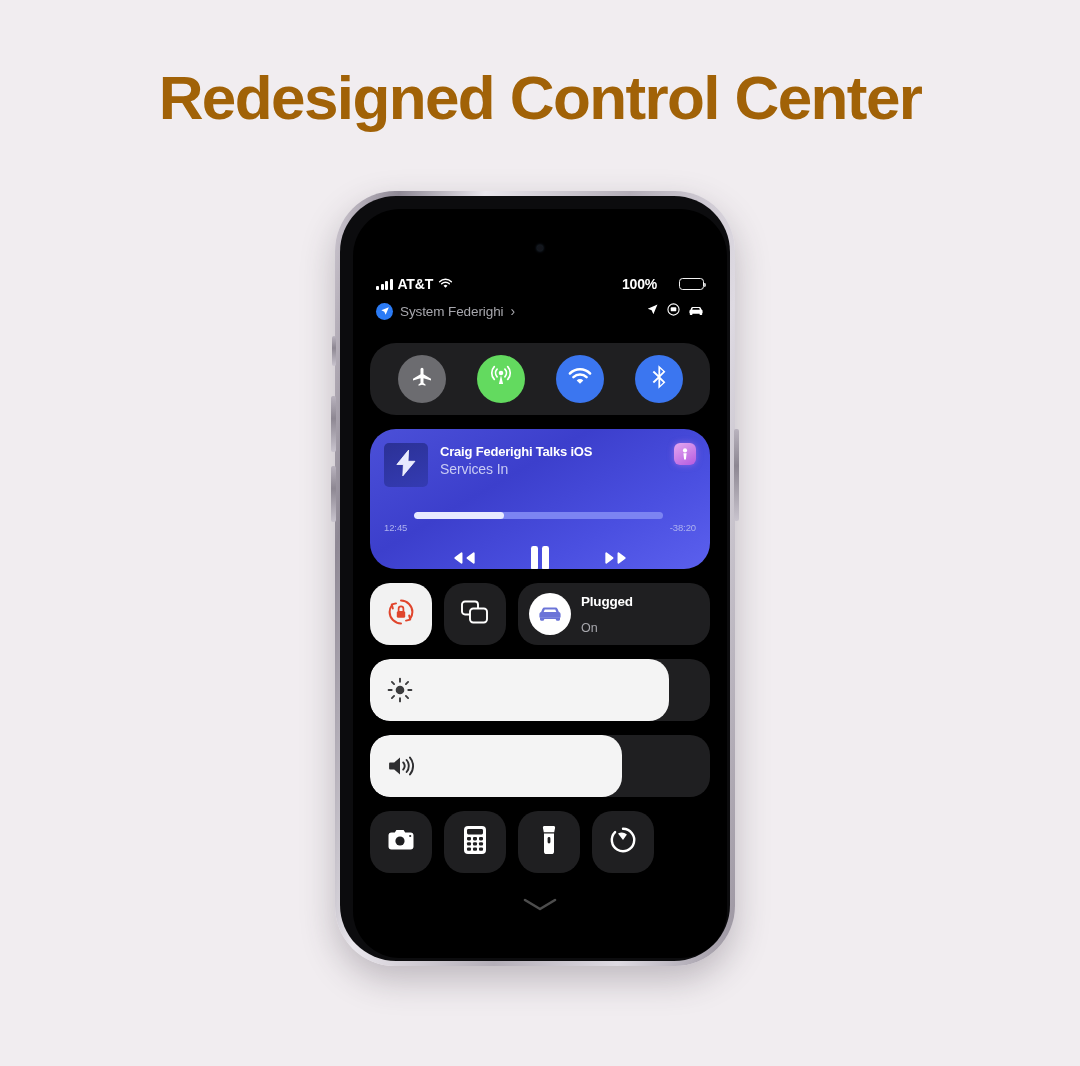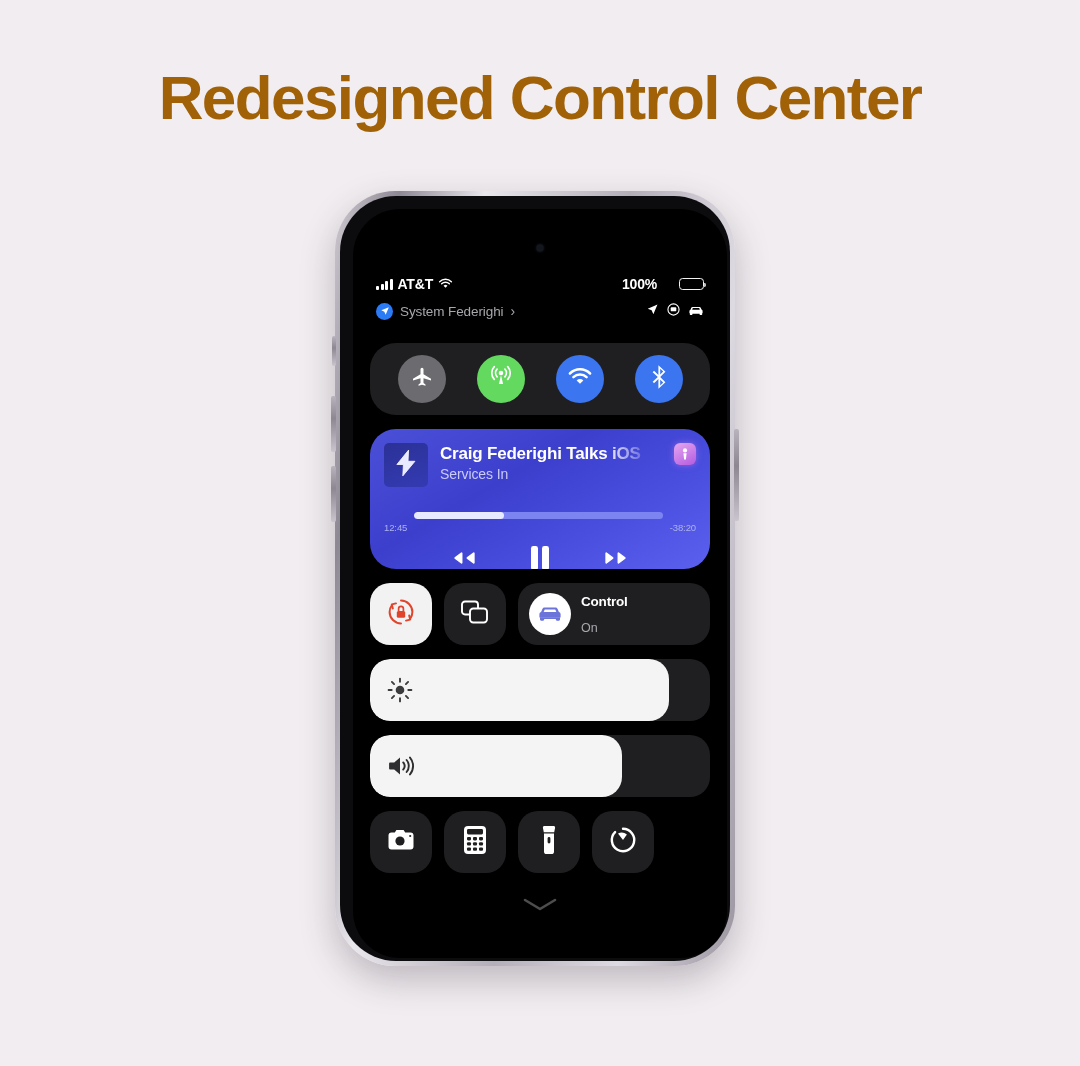--- a/index.html
+++ b/index.html
@@ -182,21 +182,21 @@
   }
   #media-top { display:flex; align-items:flex-start; gap:12px; }
   #media-art {
     width: 44px; height: 44px; border-radius: 5px;
     background: linear-gradient(160deg,#2b3196,#343bb3);
     display:flex; align-items:center; justify-content:center;
     flex: 0 0 auto;
   }
   #media-meta { flex:1 1 auto; min-width:0; padding-top:1px; }
   #media-title {
-    font-size:17px; font-weight:700; letter-spacing:-0.2px;
+    font-size:13px; font-weight:700; letter-spacing:-0.2px;
     white-space:nowrap; overflow:hidden;
     -webkit-mask-image: linear-gradient(90deg,#000 74%, rgba(0,0,0,0) 96%);
     mask-image: linear-gradient(90deg,#000 74%, rgba(0,0,0,0) 96%);
   }
   #media-subtitle {
     font-size:14px; color:#c9cbf4; margin-top:2px; letter-spacing:-0.1px;
   }
   #media-app-icon {
     width:22px; height:22px; border-radius:6px;
     background: linear-gradient(150deg,#e4a8ef,#b45ae0);
@@ -485,21 +485,21 @@
           </div>
           <div id="focus-tile">
             <div id="focus-icon-circle">
               <svg width="26" height="18" viewBox="0 0 26 18">
                 <path d="M3 12.2h20v2.4a1.1 1.1 0 0 1-1.1 1.1h-2a1.1 1.1 0 0 1-1.1-1.1v-.7H7.2v.7a1.1 1.1 0 0 1-1.1 1.1h-2A1.1 1.1 0 0 1 3 14.6v-2.4z" fill="#6b74d8"></path>
                 <path d="M2.4 12.6h21.2V9.3c0-1-.7-1.9-1.7-2.2l-1.3-3.2A2.3 2.3 0 0 0 18.5 2.5h-11a2.3 2.3 0 0 0-2.1 1.4L4.1 7.1c-1 .3-1.7 1.2-1.7 2.2v3.3z" fill="#6b74d8"></path>
                 <path d="M6.7 7.1 7.7 4.4h10.6l1 2.7H6.7z" fill="#fff"></path>
               </svg>
             </div>
             <div>
-              <div id="focus-title">Control</div>
+              <div id="focus-title">Plugged</div>
               <div id="focus-state">On</div>
             </div>
           </div>
         </div>
 
         <div class="slider">
           <span class="slider-fill" id="brightness-fill" style="width: 88%;"></span>
           <span class="slider-icon">
             <svg width="26" height="26" viewBox="0 0 26 26">
               <circle cx="13" cy="13" r="4.3" fill="#3b3b3d"></circle>

